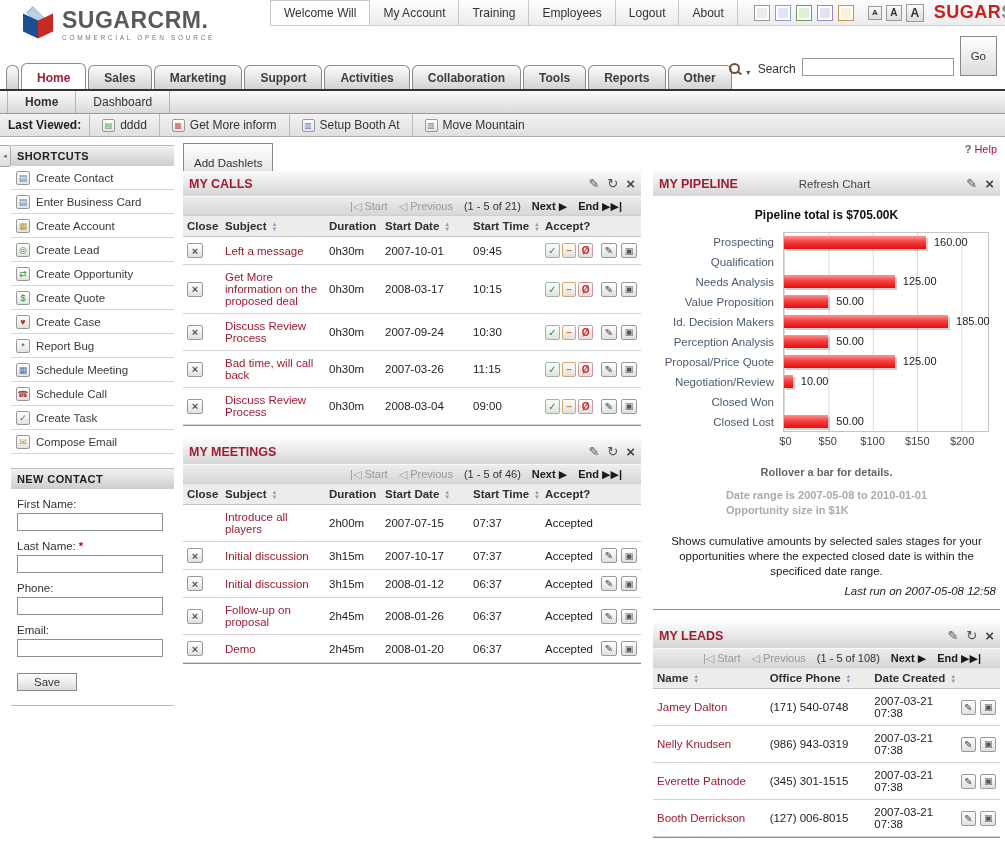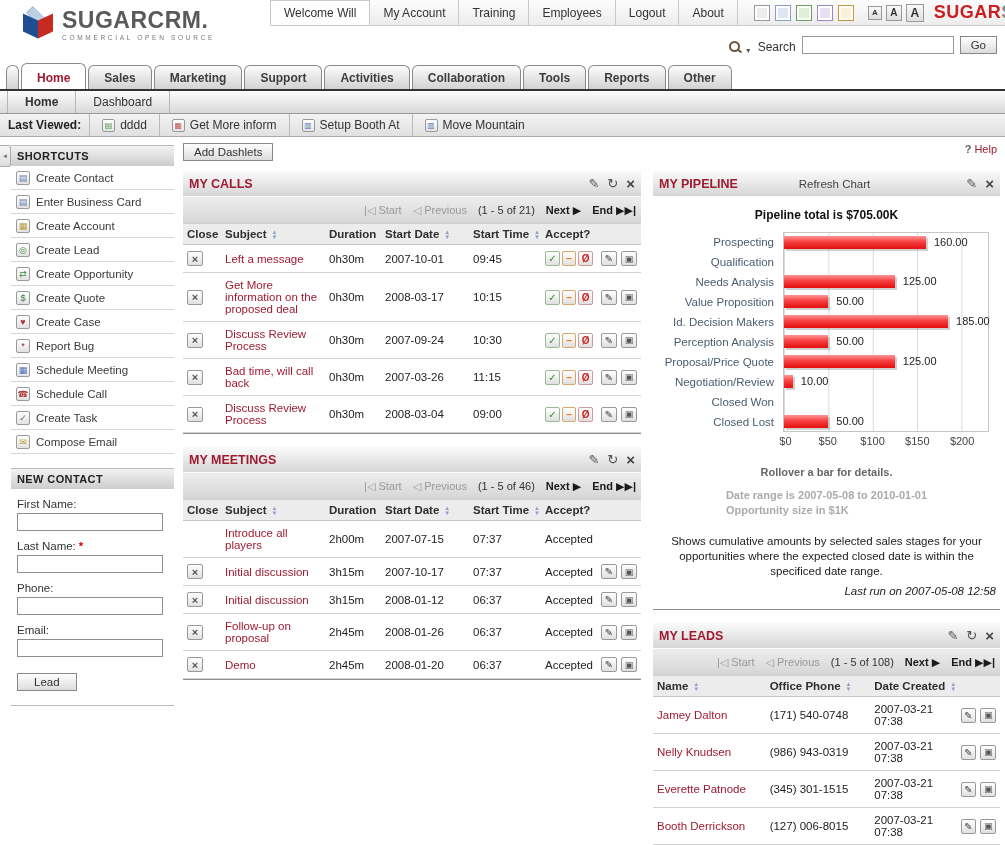--- a/index.html
+++ b/index.html
@@ -32,21 +32,21 @@
   .suite-red { color:#cc1f1f; }
   .suite-gray { color:#8a8a8a; }
 
   .search-row { position:absolute; top:36px; right:8px; display:flex; align-items:flex-end; gap:6px; }
   .mag-icon { position:relative; width:14px; height:14px; display:inline-block; }
   .mag-icon::before { content:""; position:absolute; left:1px; top:1px; width:7px; height:7px; border:2px solid #6e5138; border-radius:50%; }
   .mag-icon::after { content:""; position:absolute; left:9px; top:10px; width:5px; height:2px; background:#6e5138; transform:rotate(40deg); }
   .mag-caret { font-size:7px; color:#555; margin-left:-3px; }
   .search-label { font-size:12px; color:#333; }
   .search-input { width:152px; height:18px; border:1px solid #999; font-size:11px; padding:0 3px; }
-  .btn { border:1px solid #888; background:linear-gradient(#fff,#dcdcdc); color:#333; font-size:11.5px; padding:2px 10px; cursor:pointer; font-family:inherit; }
+  .btn { border:1px solid #888; background:linear-gradient(#fff,#dcdcdc); color:#333; font-size:11.5px; padding:13px 10px; cursor:pointer; font-family:inherit; }
 
   
   .module-tabs { display:flex; align-items:flex-end; height:29px; padding-left:6px; background:#fff; border-bottom:2px solid #333; }
   .tab { border:1px solid #8a8a8a; border-bottom:none; border-radius:6px 6px 0 0; background:linear-gradient(#fcfcfc,#d2d2d2); padding:5px 15px 4px; font-weight:bold; font-size:12px; color:#3d3d3d; margin-right:2px; cursor:pointer; white-space:nowrap; }
   .tab.active { background:#fff; color:#9e1b32; padding-top:7px; }
   .tab-stub { width:13px; padding:5px 0 4px; }
 
   
   .subnav { display:flex; height:23px; background:linear-gradient(#fbfbfb,#d9d9d9); border-bottom:1px solid #9a9a9a; }
   .subnav-item { display:flex; align-items:center; padding:0 17px; border-right:1px solid #b5b5b5; font-size:12px; color:#333; cursor:pointer; }
@@ -86,21 +86,21 @@
   .col-right { flex:1; min-width:0; }
 
   .dashlet { margin-bottom:13px; border-bottom:1px solid #8f8f8f; background:#fff; }
   .d-head { position:relative; display:flex; align-items:center; height:25px; padding:0 6px; background:linear-gradient(#fbfbfb,#d5d5d5); }
   .d-title { color:#9e1b32; font-weight:bold; font-size:12.5px; z-index:1; }
   .d-center { position:absolute; left:16px; right:0; text-align:center; font-size:11.5px; color:#444; }
   .d-icons { margin-left:auto; display:flex; gap:8px; align-items:center; color:#444; z-index:1; }
   .d-icon { font-size:13px; cursor:pointer; color:#555; }
   .d-icon.x { font-weight:bold; font-size:15px; color:#444; }
 
-  .d-pager { display:flex; justify-content:flex-end; align-items:center; gap:11px; height:28px; background:linear-gradient(#ededed,#d6d6d6); border-top:1px solid #fafafa; border-bottom:1px solid #cfcfcf; font-size:11px; color:#999; padding-right:5px; }
+  .d-pager { display:flex; justify-content:flex-end; align-items:center; gap:11px; height:20px; background:linear-gradient(#ededed,#d6d6d6); border-top:1px solid #fafafa; border-bottom:1px solid #cfcfcf; font-size:11px; color:#999; padding-right:19px; }
   .pg-dim { color:#999; cursor:default; }
   .pg-strong { color:#1a1a1a; font-weight:bold; cursor:pointer; }
   .pg-range { color:#333; }
 
   table.dl { width:100%; border-collapse:collapse; table-layout:fixed; }
   table.dl thead th { background:#ececec; font-size:11.5px; font-weight:bold; color:#2e2e2e; text-align:left; padding:4px; border-bottom:1px solid #c4c4c4; cursor:pointer; white-space:nowrap; }
   table.dl td { font-size:11.5px; padding:6px 4px; border-bottom:1px solid #d2d2d2; vertical-align:middle; color:#222; word-wrap:break-word; }
   td.subject-cell { padding-right:34px; }
   .link { color:#9e1b32; cursor:pointer; }
   .overdue { color:#e8261f; }
@@ -281,21 +281,21 @@
             </li>
             <li class="shortcut-item">
               <span class="sc-icon" style="color: rgb(184, 149, 46);">✉</span>
               <span>Compose Email</span>
             </li>
           </ul>
       </section>
       <section class="panel new-contact">
         <div class="panel-header">NEW CONTACT</div>
         <form id="contact-form"><div class="nc-field-label">First Name:</div><input class="nc-input" style=""><div class="nc-field-label">Last Name:<span class="req">*</span></div><input class="nc-input" style=""><div class="nc-field-label">Phone:</div><input class="nc-input" style=""><div class="nc-field-label">Email:</div><input class="nc-input" style=""></form>
-        <button type="button" class="btn nc-save">Lead</button>
+        <button type="button" class="btn nc-save">Save</button>
         <div class="panel-footer"></div>
       </section>
     </aside>
 
     <main class="content">
       <div class="content-head">
         <button class="btn">Add Dashlets</button>
         <span class="help-link">
           <span class="help-q">?</span><span class="help-text">Help</span>
         </span>

